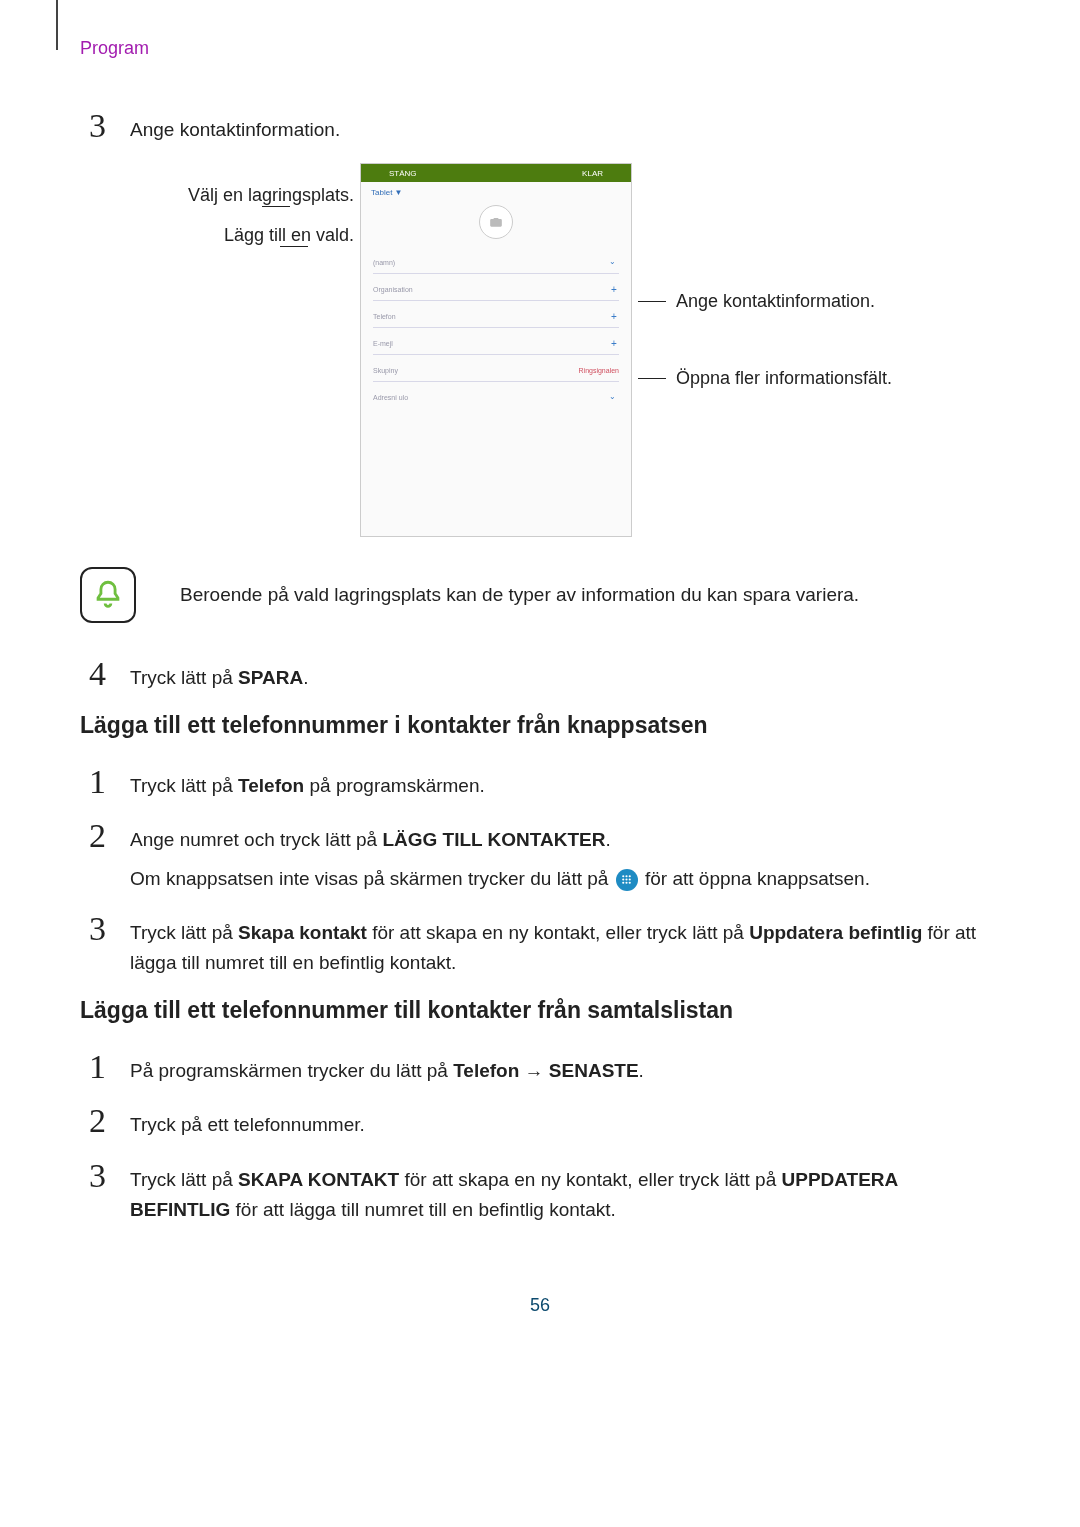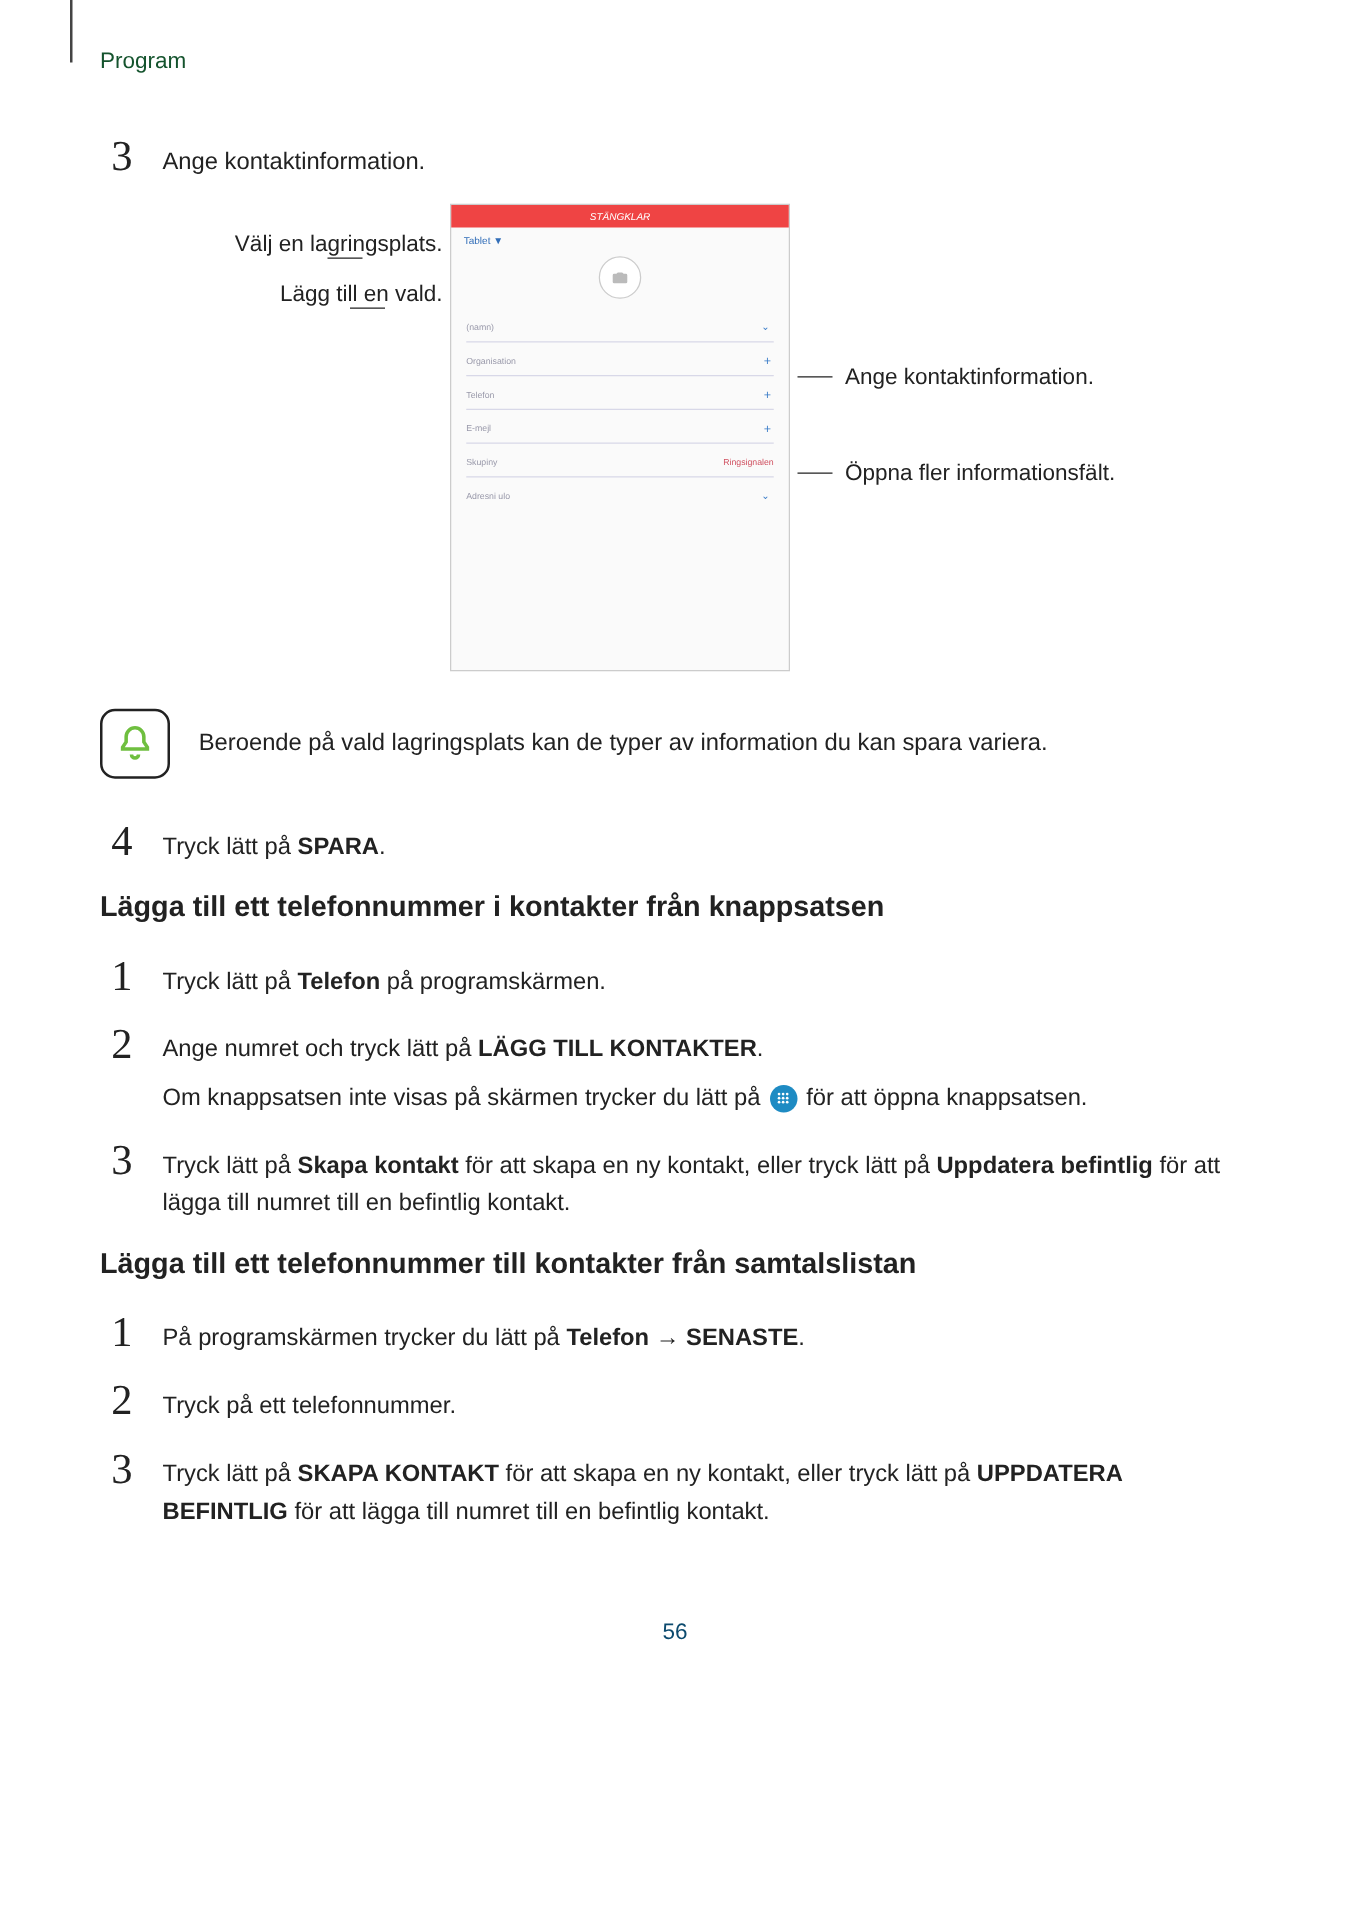--- a/index.html
+++ b/index.html
@@ -15,21 +15,21 @@
   }
   .side-rule {
     position: absolute;
     left: 56px;
     top: 0;
     width: 2px;
     height: 50px;
     background: #444;
   }
   .header-category {
-    color: #14532d;
+    color: #a21caf;
     font-size: 18px;
     padding-left: 0;
     margin-top: 8px;
     margin-bottom: 50px;
   }
   .step {
     display: flex;
     gap: 24px;
     margin-bottom: 18px;
     align-items: flex-start;
@@ -51,21 +51,21 @@
   .steptext .bold { font-weight: bold; }
   .h2 {
     font-weight: bold;
     font-size: 23px;
     margin-top: 16px;
     margin-bottom: 26px;
   }
   .note {
     display: flex;
     align-items: center;
-    gap: 23px;
+    gap: 44px;
     margin: 30px 0 34px 0;
   }
   .note-icon {
     width: 52px;
     height: 52px;
     border: 2px solid #222;
     border-radius: 12px;
     display: flex;
     align-items: center;
     justify-content: center;
@@ -124,28 +124,27 @@
     width: 270px;
     height: 372px;
     border: 1px solid #ccc;
     background: #fafafa;
     font-size: 9px;
     color: #77b;
     position: relative;
   }
   .mock .topbar {
     height: 18px;
-    background: #ef4444;
+    background: #4d7c0f;
     color: #fff;
     font-size: 8px;
     display: flex;
-    justify-content: center;
+    justify-content: space-between;
     align-items: center;
     padding: 0 28px;
-    font-style: italic;
   }
   .mock .storage {
     color: #326eb8;
     font-size: 8px;
     padding: 6px 10px;
     display: flex;
     align-items: flex-start;
     gap: 3px;
   }
   .mock .avatar-row {

